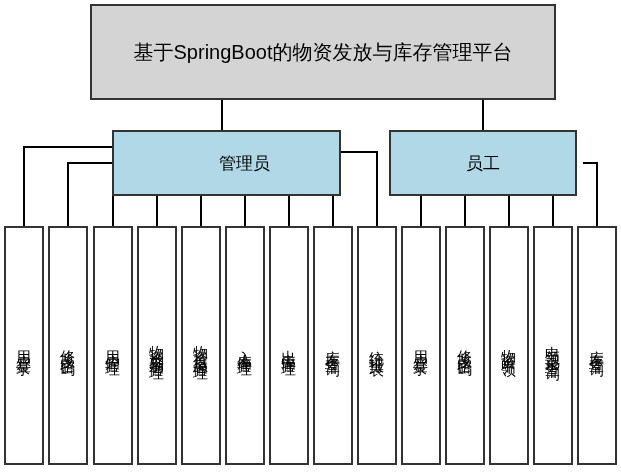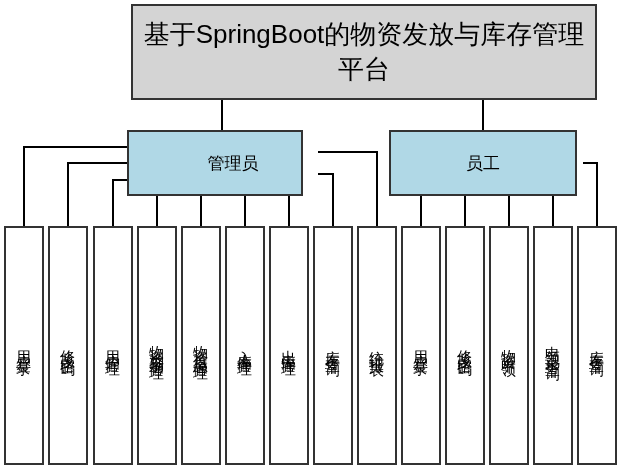--- a/index.html
+++ b/index.html
@@ -31,31 +31,30 @@
     align-items: center;
     justify-content: center;
     color: #000000;
   }
   .title-box {
     left: 90px;
     top: 4px;
     width: 466px;
     height: 96px;
     background: var(--title_fill, #d4d4d4);
-    font-size: 26px;
+    font-size: 20px;
     text-align: center;
-    margin-left: 41px;
   }
   .role-box {
     top: 130px;
     height: 66px;
     background: var(--role_fill, #b0d8e6);
     font-size: 17px;
   }
-  .role-admin { left: 127px; width: 176px; padding-left: 36px; }
+  .role-admin { left: 112px; width: 229px; padding-left: 36px; }
   .role-staff { left: 389px; width: 188px; }
   .leaf {
     top: 226px;
     width: 40px;
     height: 239px;
     background: var(--leaf_fill, #ffffff);
   }
   .vtext {
     writing-mode: vertical-rl;
     text-orientation: upright;

